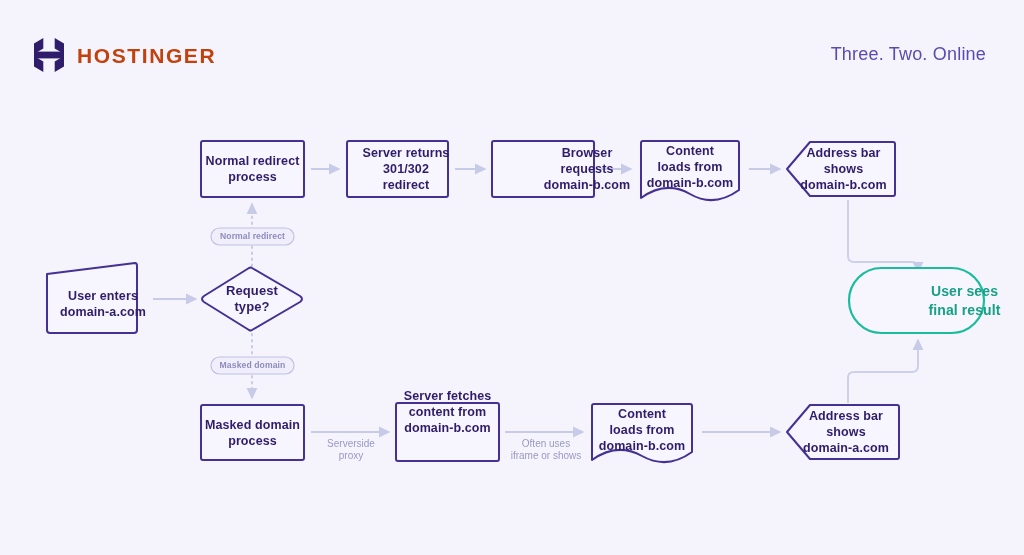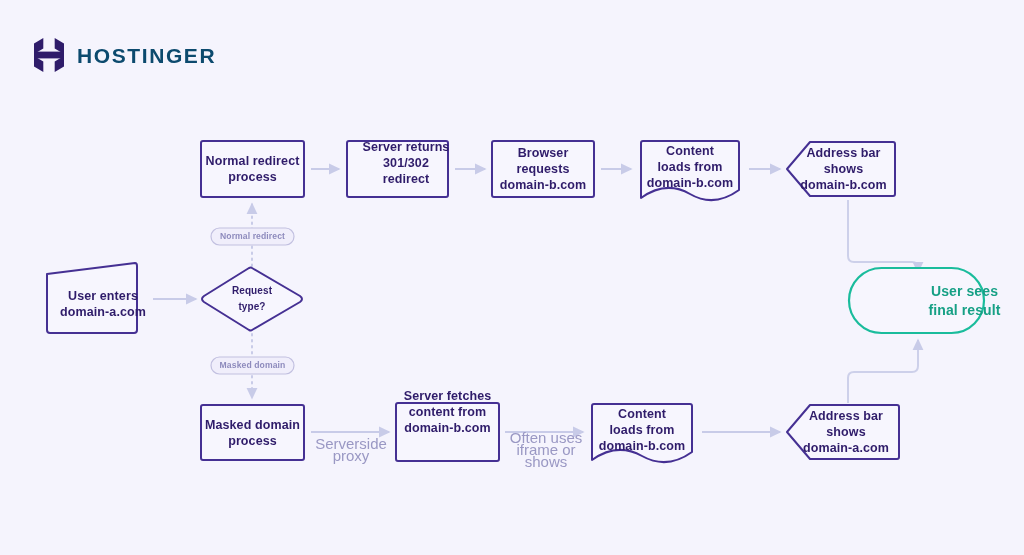--- a/index.html
+++ b/index.html
@@ -30,21 +30,21 @@
   }
   #brand-mark {
     width: 30px;
     height: 34px;
     display: block;
   }
   #brand-name {
     font-size: 21px;
     font-weight: bold;
     letter-spacing: 1.6px;
-    color: #0c4a6e;
+    color: #c2410c;
     line-height: 1;
   }
   #tagline {
     position: absolute;
     right: 38px;
     top: 44px;
     font-size: 18px;
     color: #5b4bb0;
     letter-spacing: 0.2px;
   }
@@ -67,40 +67,40 @@
     font-weight: bold;
     line-height: 16px;
     letter-spacing: 0.1px;
     pointer-events: none;
     white-space: pre-line;
     display: flex;
     align-items: center;
     justify-content: center;
   }
   .node-label.green { color: #16a085; font-size: 14px; line-height: 19px; }
-  .node-label.diamond { font-size: 10px; line-height: 16px; }
+  .node-label.diamond { font-size: 13px; line-height: 16px; }
 
   .pill-label {
     position: absolute;
     text-align: center;
     color: #8e8bbd;
     font-size: 8.6px;
     font-weight: bold;
     letter-spacing: 0.1px;
     line-height: 11px;
     display: flex;
     align-items: center;
     justify-content: center;
     pointer-events: none;
   }
   .edge-label {
     position: absolute;
     text-align: center;
     color: #9a98c4;
-    font-size: 15px;
+    font-size: 10px;
     line-height: 12px;
     white-space: pre-line;
     display: flex;
     align-items: center;
     justify-content: center;
     pointer-events: none;
   }
 </style>
 </head>
 <body>
@@ -113,20 +113,21 @@
         <path d="M0 5.4 L9.3 0 L9.3 10.6 L0 16.1 Z" fill="#2f1c6a"></path>
         <path d="M20.7 0 L30 5.4 L30 16.1 L20.7 10.6 Z" fill="#2f1c6a"></path>
         <path d="M0 17.9 L9.3 23.4 L9.3 34 L0 28.6 Z" fill="#2f1c6a"></path>
         <path d="M20.7 23.4 L30 17.9 L30 28.6 L20.7 34 Z" fill="#2f1c6a"></path>
         <path d="M0 13.6 L30 13.6 L30 20.4 L0 20.4 Z" fill="#2f1c6a"></path>
       </svg>
     </span>
     <span id="brand-name">HOSTINGER</span>
   </div>
 
+  <div id="tagline">Three. Two. Online</div>
 
   <svg id="diagram" viewBox="0 0 1024 555" xmlns="http://www.w3.org/2000/svg">
     <defs>
       <marker id="arrowhead" markerWidth="7" markerHeight="7" refX="5.2" refY="3.2" orient="auto" markerUnits="strokeWidth">
         <path d="M0,0.4 L6,3.2 L0,6 Z" fill="#c8cbe8"></path>
       </marker>
     </defs>
 
     <g stroke="#c8cbe8" stroke-width="2" fill="none" marker-end="url(#arrowhead)">
       <line x1="311" y1="169" x2="339" y2="169"></line>
@@ -180,25 +181,25 @@
 
   <div class="node-label" style="left:47px; top:274px; width:90px; height:59px;margin-left:11px;">User enters
 domain-a.com</div>
 
   <div class="node-label diamond" style="left:204px; top:270px; width:96px; height:58px;">Request
 type?</div>
 
   <div class="node-label" style="left:201px; top:141px; width:103px; height:56px;">Normal redirect
 process</div>
 
-  <div class="node-label" style="left:347px; top:135px; width:118px; height:56px;">Server returns
+  <div class="node-label" style="left:347px; top:141px; width:118px; height:56px;">Server returns
 301/302
 redirect</div>
 
-  <div class="node-label" style="left:492px; top:141px; width:102px; height:56px;">Browser
+  <div class="node-label" style="left:492px; top:141px; width:102px; height:56px;padding-left:44px;">Browser
 requests
 domain-b.com</div>
 
   <div class="node-label" style="left:641px; top:141px; width:98px; height:52px;">Content
 loads from
 domain-b.com</div>
 
   <div class="node-label" style="left:792px; top:142px; width:103px; height:54px;">Address bar
 shows
 domain-b.com</div>

